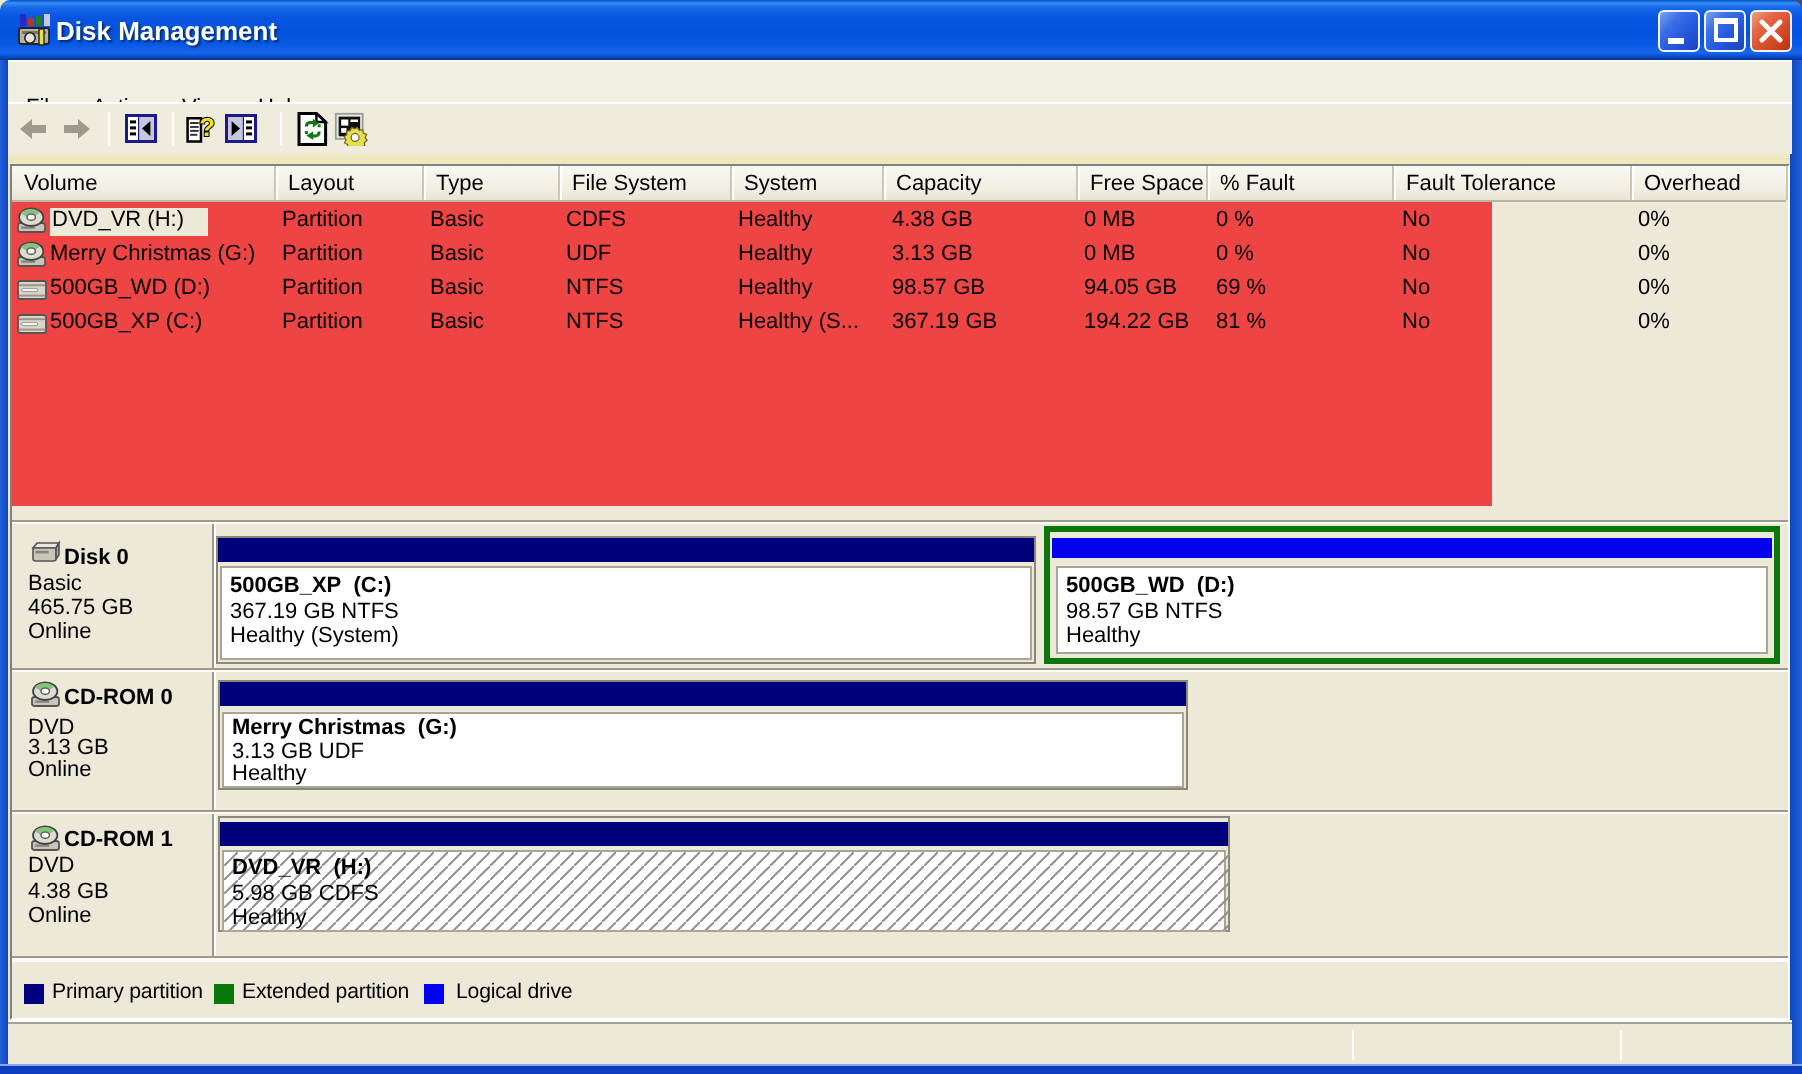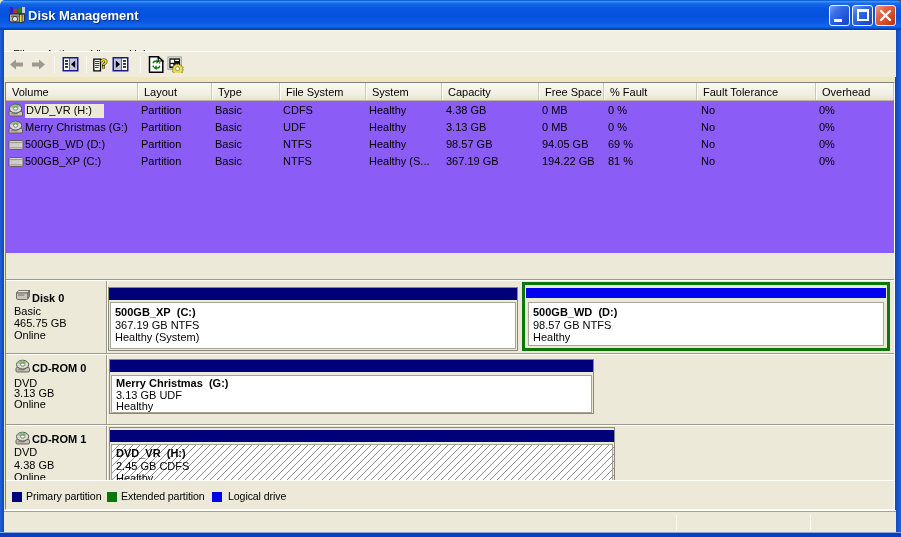--- a/index.html
+++ b/index.html
@@ -34,30 +34,30 @@
 #toolbar { left:4px; top:51px; width:892px; height:26px; background:#EFECDE; border-top:1px solid #fff; }
 .tsep { position:absolute; top:4px; width:1px; height:17px; background:#C9C5B2; border-right:1px solid #fff; }
 .ticon { position:absolute; top:4px; width:17px; height:17px; }
 
 
 #content { left:5px; top:82px; width:890px; height:428px;
   border-top:1px solid #808080; border-left:1px solid #808080;
   border-right:1px solid #fff; border-bottom:1px solid #fff; background:#ECE9D8; }
 
 
-#listview { position:absolute; left:0; top:0; width:888px; height:170px; background:#8b5cf6; }
+#listview { position:absolute; left:0; top:0; width:740px; height:170px; background:#ef4444; }
 #lvheader { position:absolute; left:0; top:0; width:887px; height:18px;
   background:linear-gradient(180deg,#F9F8F3 0%,#F1EEE1 70%,#E8E4D3 100%); border-bottom:1px solid #B9B5A2; }
 .hcell { position:absolute; top:0; height:17px; border-right:1px solid #CBC7B4; box-shadow:1px 0 0 #fff; font-size:11px; color:#000; padding:3px 0 0 6px; }
 .lvrow { position:absolute; left:0; width:887px; height:17px; font-size:11px; color:#000; }
 .lvc { position:absolute; top:2px; white-space:nowrap; }
 .volsel { background:#ECE9D8; padding:0 12px 2px 1px; }
 
 
-#gpane { position:absolute; left:0; top:170px; width:824px; height:227px; background:#ECE9D8;margin-top:19px; }
+#gpane { position:absolute; left:0; top:170px; width:824px; height:227px; background:#ECE9D8; }
 .hdiv { position:absolute; left:0px; width:888px; height:2px; border-top:1px solid #9E9A87; border-bottom:1px solid #fff; }
 #vdiv { position:absolute; left:100px; top:7px; width:2px; height:220px; border-left:1px solid #9E9A87; border-right:1px solid #fff; }
 .dinfo { position:absolute; left:8px; width:92px; font-size:11px; color:#000; }
 .dtitle { font-weight:bold; font-size:11px; }
 
 
 .pbox { position:absolute; background:#ECE9D8; border:1px solid #8A887A; }
 .band { height:12px; background:#00007B; }
 .pbody { position:absolute; left:1px; right:1px; border:1px solid #A8A496; background:#fff; }
 .pl { position:absolute; left:6px; font-size:11px; white-space:nowrap; }
@@ -325,21 +325,21 @@
         <div class="band" style="margin-top:2px"></div>
         <div class="pbody" style="top:16px;height:41px"><svg width="502" height="39" preserveAspectRatio="none">
               <defs>
                 <pattern id="hp" width="7" height="7" patternUnits="userSpaceOnUse">
                   <path d="M-1.5 8.5 L8.5 -1.5" stroke="#909090" stroke-width="1"></path>
                 </pattern>
               </defs>
               <rect width="502" height="39" fill="url(#hp)"></rect>
             </svg></div>
         <div class="pl pname" style="top:19px">DVD_VR&nbsp;&nbsp;(H:)</div>
-        <div class="pl" style="top:32px">2.45 GB CDFS</div>
+        <div class="pl" style="top:32px">5.98 GB CDFS</div>
         <div class="pl" style="top:44px">Healthy</div>
       </div>
     </div>
 
     <div id="legend">
       <div class="lsq" style="left:6px;background:#00007E"></div>
       <div class="ltxt" style="left:20px">Primary partition</div>
       <div class="lsq" style="left:101px;background:#0B770B"></div>
       <div class="ltxt" style="left:115px">Extended partition</div>
       <div class="lsq" style="left:206px;background:#0202EE"></div>

